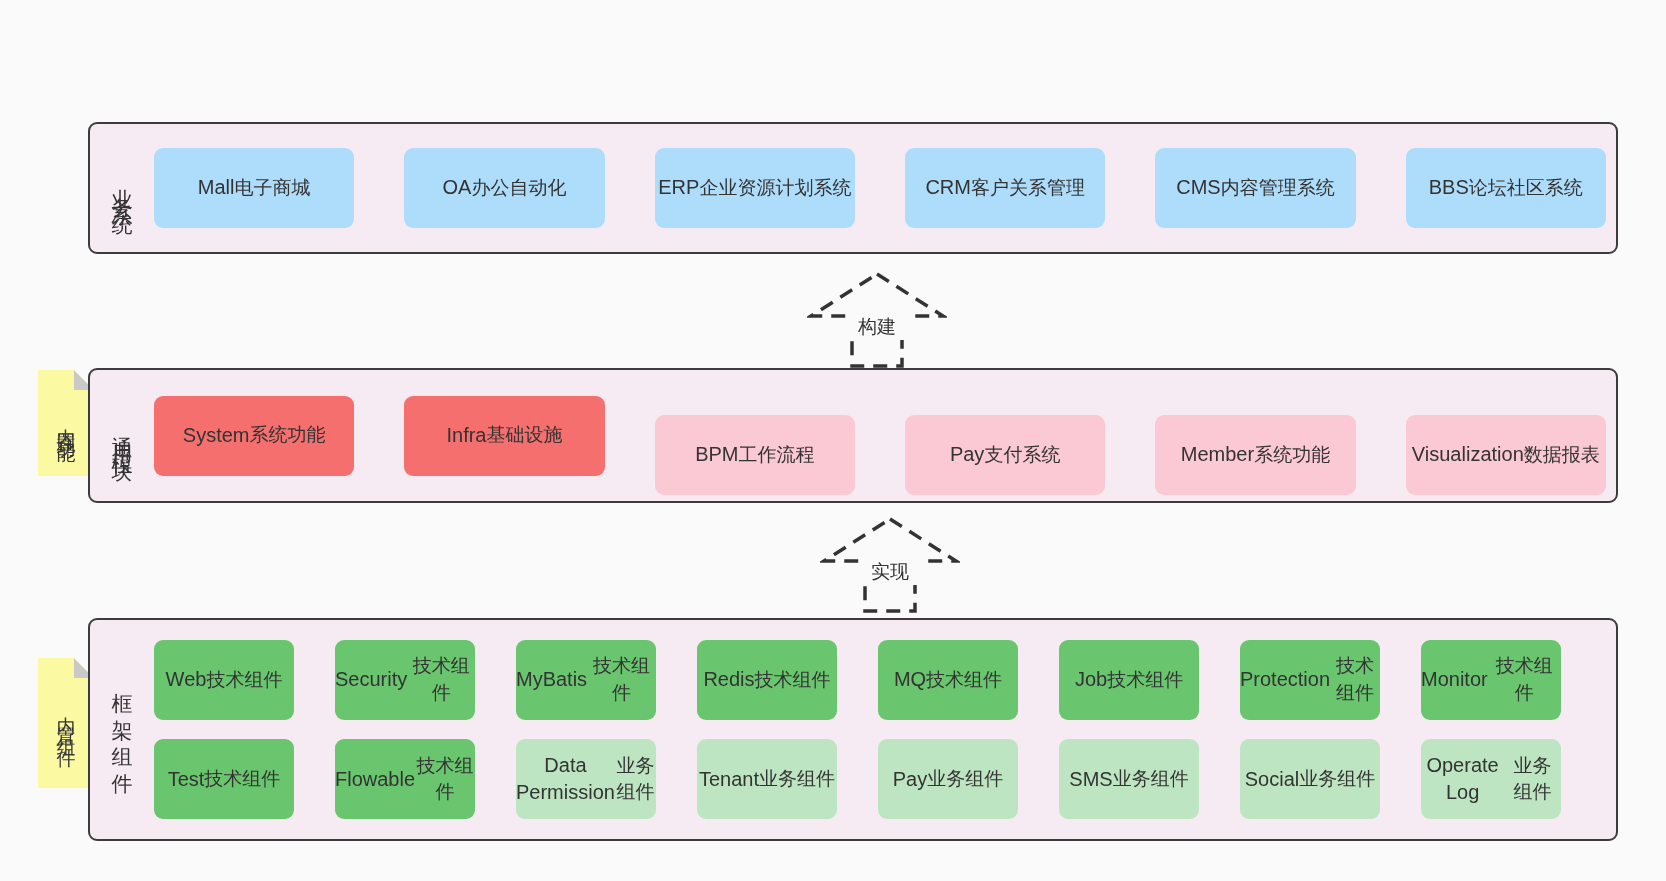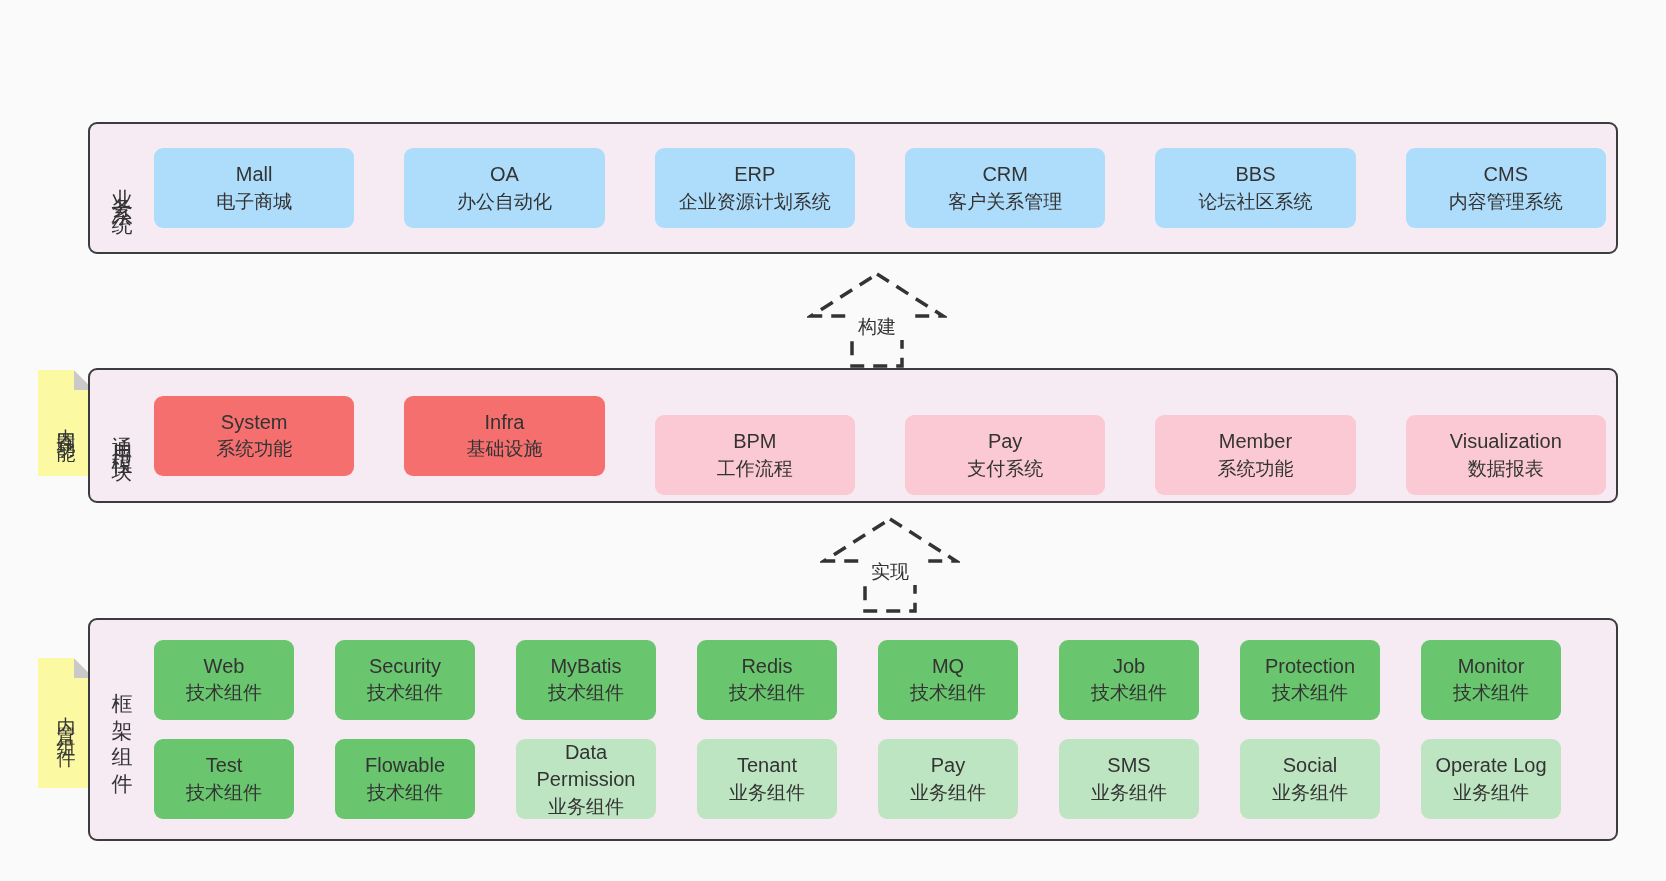--- a/index.html
+++ b/index.html
@@ -20,21 +20,21 @@
     width:64px;display:flex;align-items:center;justify-content:center;
     font-size:21px;color:#333;flex:none;
   }
   .v{writing-mode:vertical-lr;text-orientation:upright;letter-spacing:8px;}
   #layer-components .layer-label .v{letter-spacing:27px;}
   .boxes{flex:1;display:flex;align-items:center;gap:50px;padding-right:10px;}
   .rows{flex:1;display:flex;flex-direction:column;justify-content:space-evenly;}
   .row8{display:flex;align-items:flex-end;gap:41px;padding-right:55px;}
   .box{
     flex:1;height:80px;border-radius:9px;
-    display:flex;flex-direction:column;justify-content:center;align-items:center;
+    display:flex;flex-direction:row;justify-content:center;align-items:center;
     text-align:center;line-height:1.38;
   }
   .box .en{font-size:20px;}
   .box .zh{font-size:19px;}
   .blue{background:#aeddfb;}
   .red{background:#f56f6f;}
   .pink{background:#fbc9d3;margin-top:39px;}
   .green{background:#69c66e;}
   .green-light{background:#bee5c1;}
   .note{
@@ -82,26 +82,26 @@
       </div>
       <div class="box blue">
         <span class="en">ERP</span>
         <span class="zh">企业资源计划系统</span>
       </div>
       <div class="box blue">
         <span class="en">CRM</span>
         <span class="zh">客户关系管理</span>
       </div>
       <div class="box blue">
+        <span class="en">CMS</span>
+        <span class="zh">内容管理系统</span>
+      </div>
+      <div class="box blue">
         <span class="en">BBS</span>
         <span class="zh">论坛社区系统</span>
-      </div>
-      <div class="box blue">
-        <span class="en">CMS</span>
-        <span class="zh">内容管理系统</span>
       </div>
     </div>
   </section>
 
   <div class="arrow" id="arrow-build">
     <svg width="140" height="100" viewBox="0 0 140 100">
       <polygon points="70,4 136,46 95,46 95,96 45,96 45,46 4,46" fill="none" stroke="#333" stroke-width="3.5" stroke-dasharray="14 9"></polygon>
     </svg>
     <span class="arrow-label">构建</span>
   </div>

